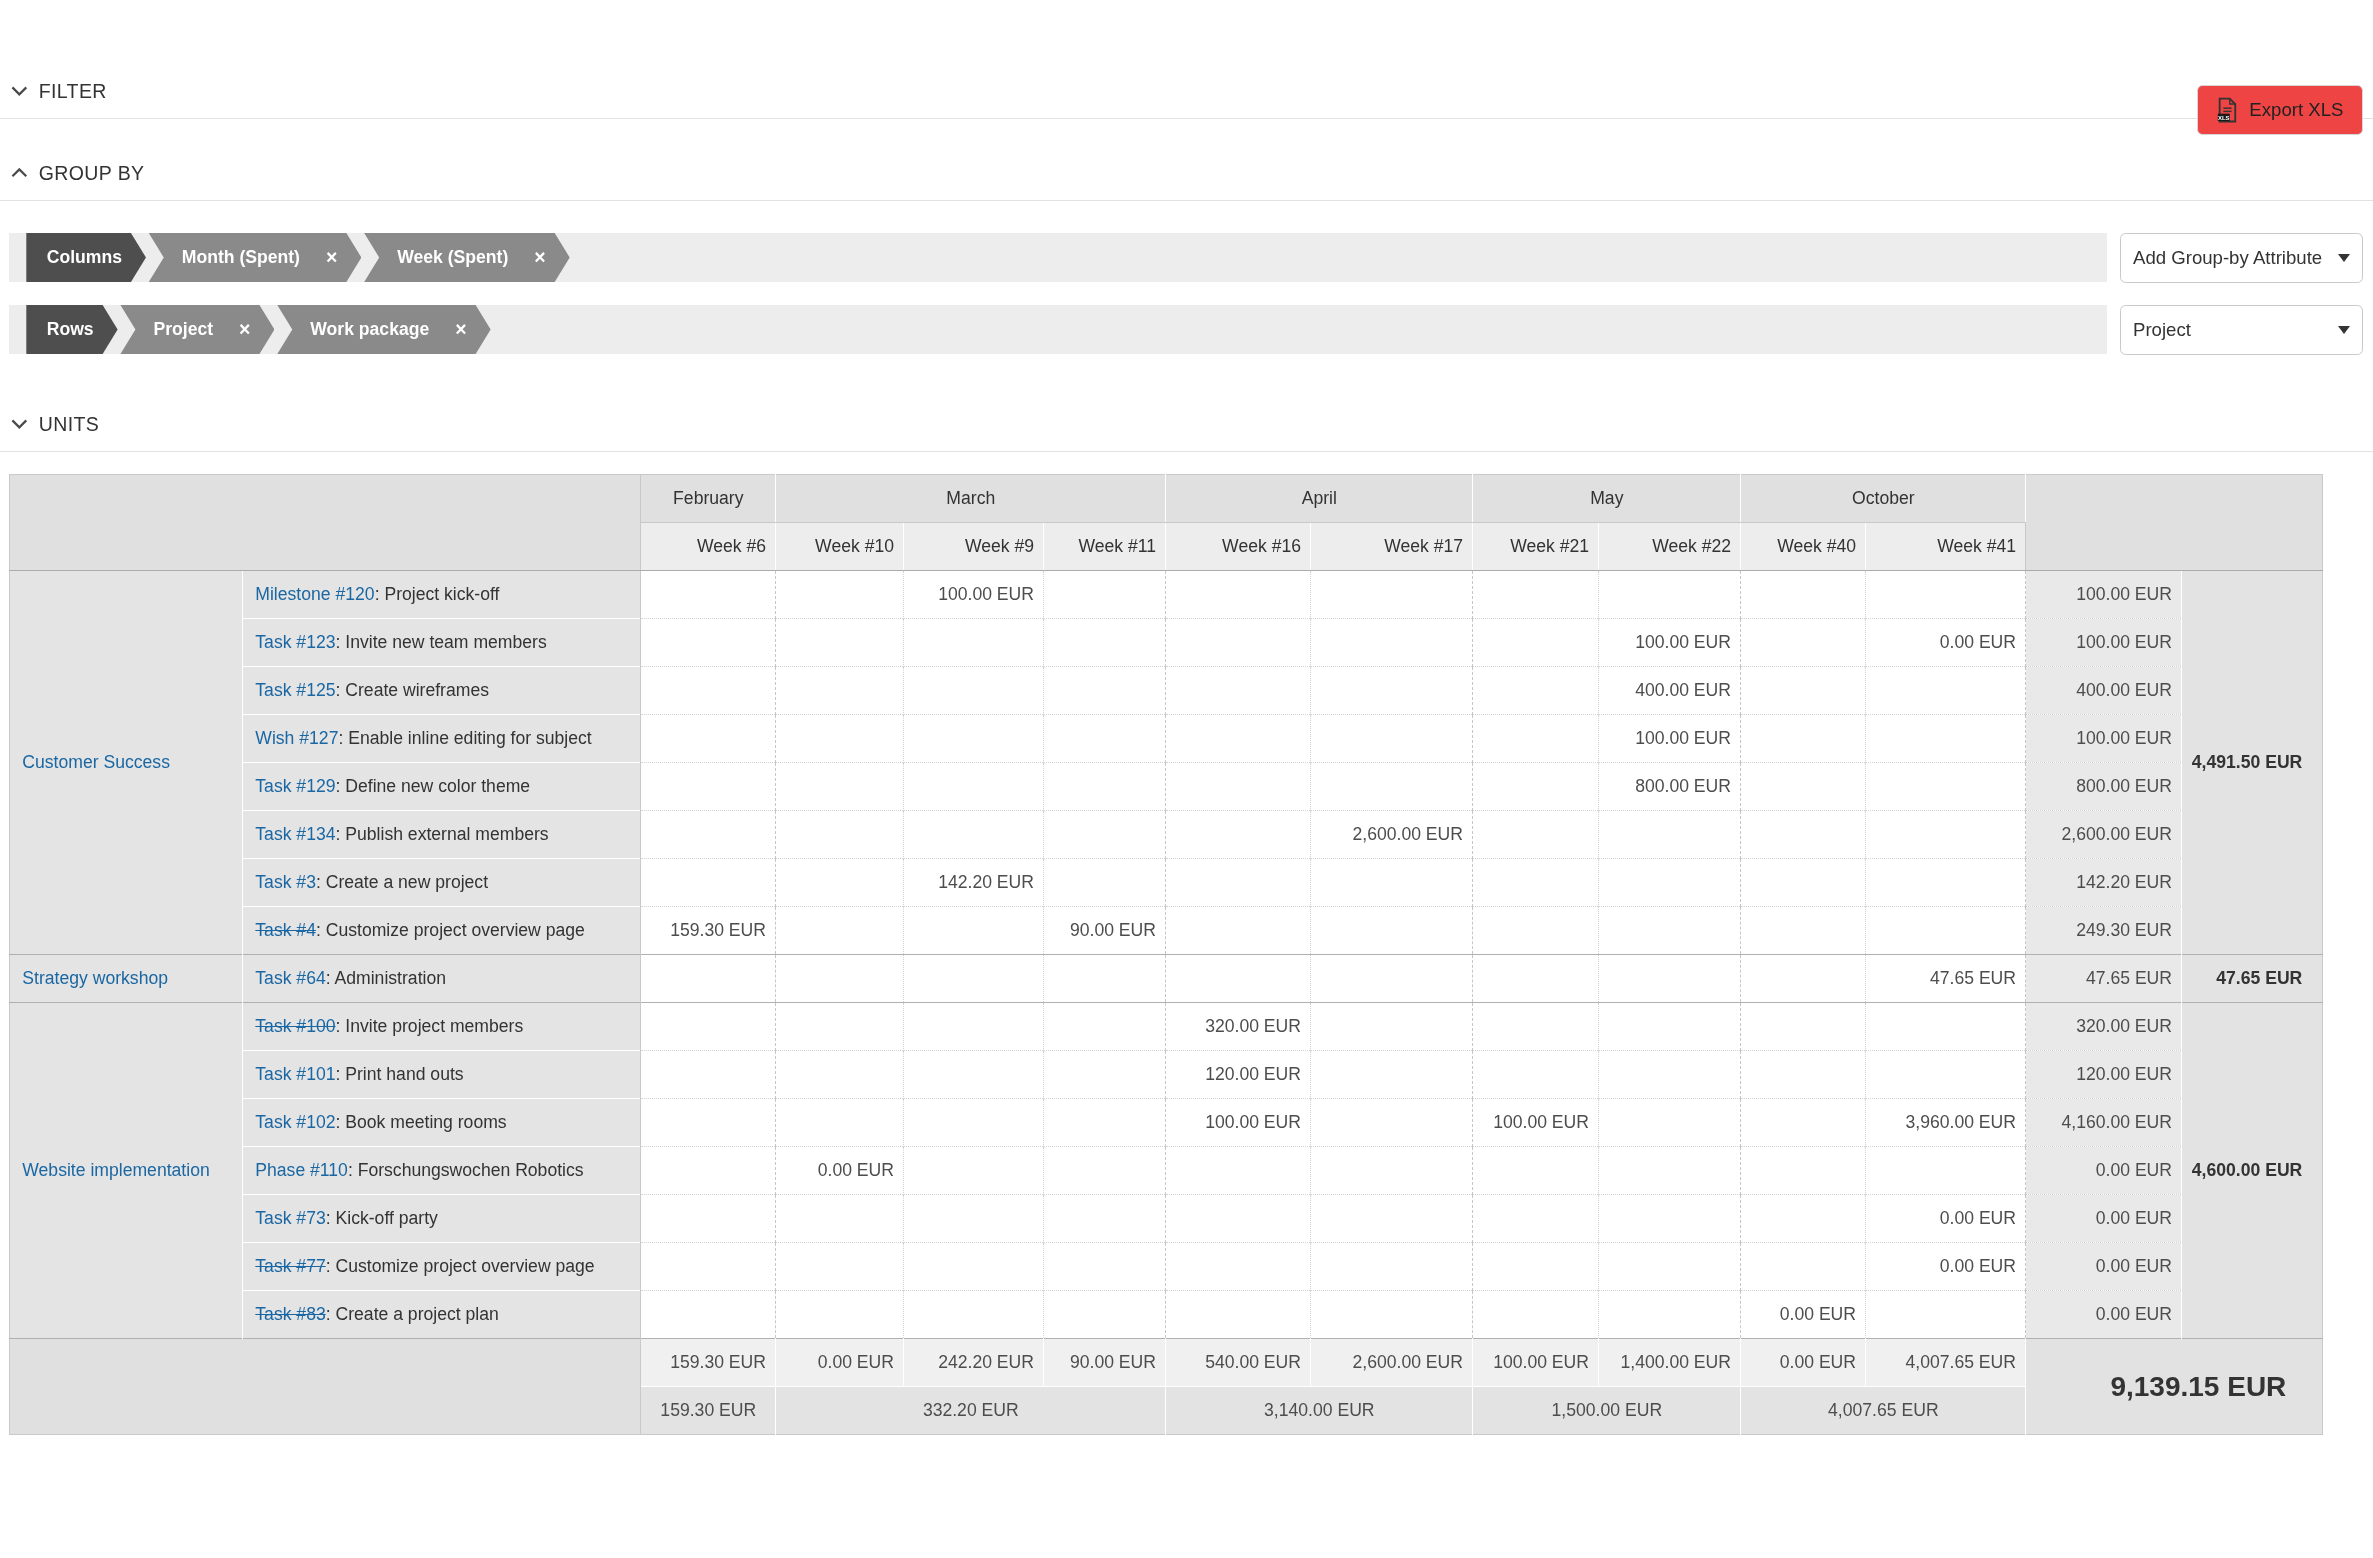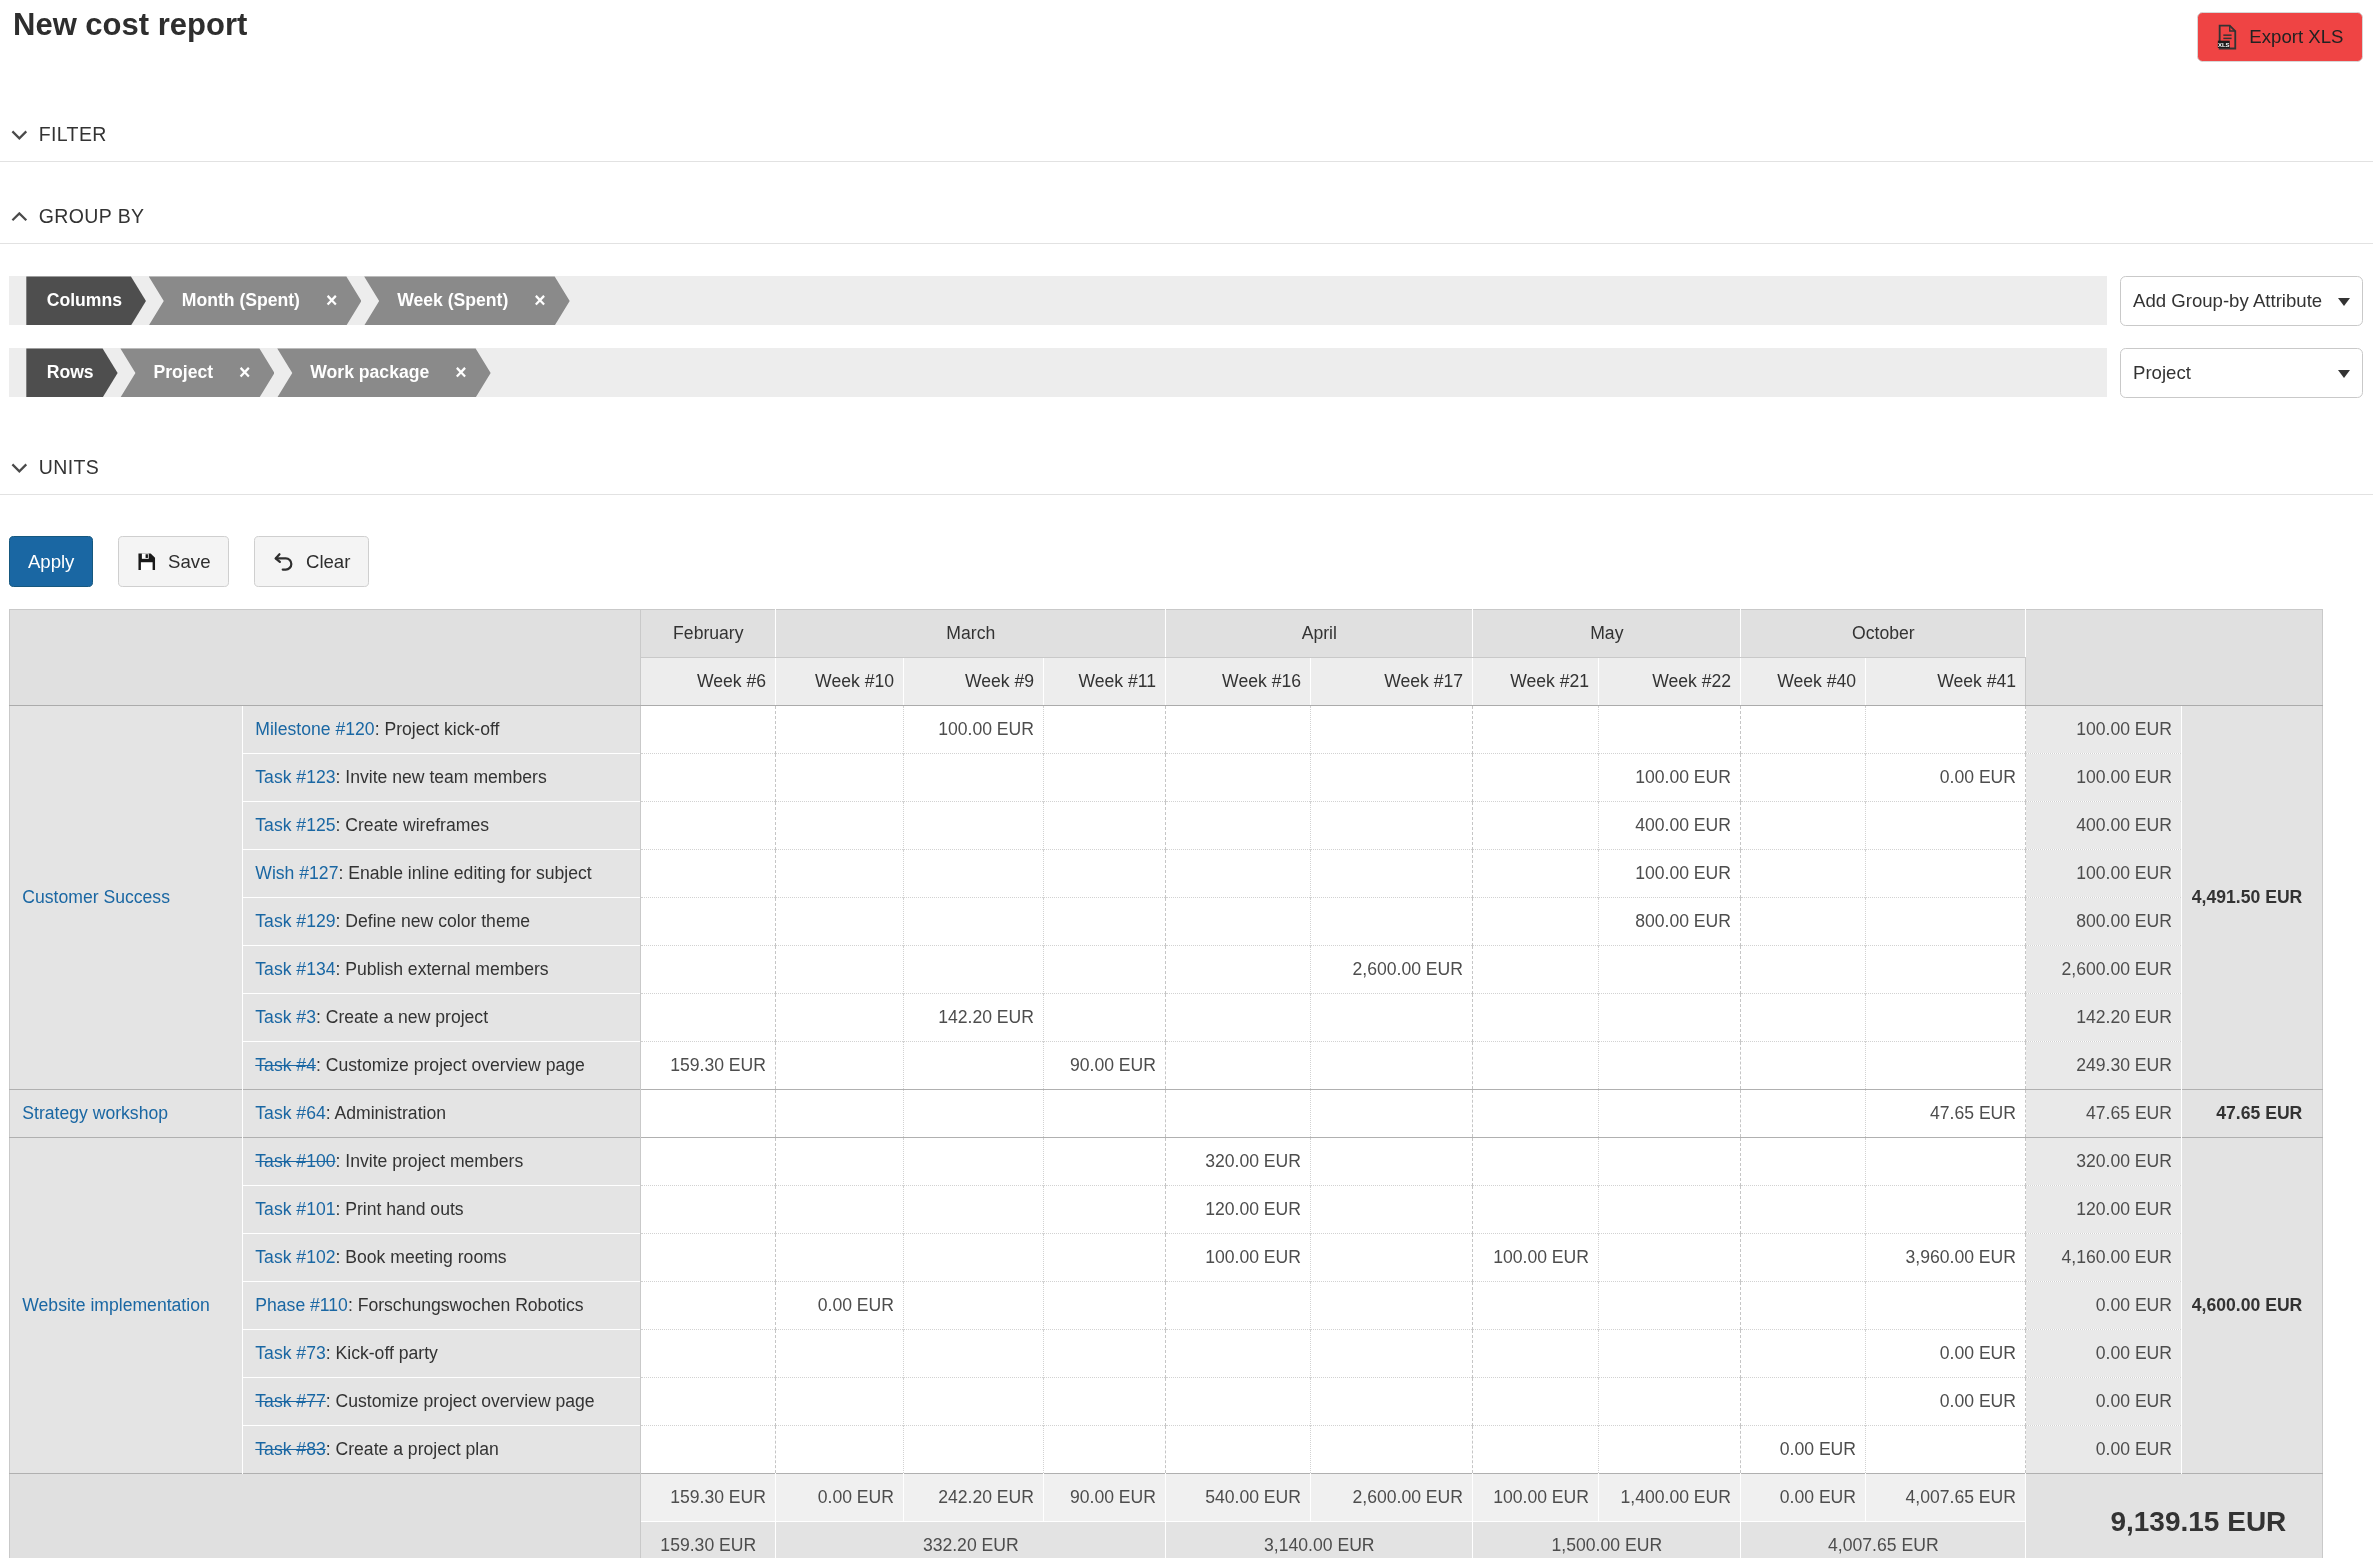--- a/index.html
+++ b/index.html
@@ -82,21 +82,20 @@
   .wp-link { color:#1a67a3; cursor:pointer; }
   .wp-link.struck { text-decoration:line-through; }
   .desc { color:#333; }
   .icon { display:inline-flex; align-items:center; }
 </style>
 </head>
 <body>
 
 <div class="app">
 
-  <h1 class="page-title">New cost report</h1>
 
   <button class="export-btn">
     <span class="icon">
       <svg width="22" height="26" viewBox="0 0 24 28" style="font-size:20px">
         <path d="M4 1.5 H15 L21 7.5 V26.5 H4 Z" fill="none" stroke="#333" stroke-width="2"></path>
         <path d="M15 1.5 V7.5 H21" fill="none" stroke="#333" stroke-width="1.5"></path>
         <line x1="8" y1="12" x2="17" y2="12" stroke="#333" stroke-width="1.6"></line>
         <line x1="8" y1="15.5" x2="17" y2="15.5" stroke="#333" stroke-width="1.6"></line>
         <rect x="2" y="18" width="13" height="8" fill="#1a1a1a"></rect>
         <text x="8.5" y="24.4" font-size="6.5" fill="#fff" text-anchor="middle" font-weight="bold">XLS</text>
@@ -164,43 +163,20 @@
   <div class="section-head sec-units">
     <span class="icon">
       <svg width="16.7" height="10.2" viewBox="0 0 18 11">
           <polyline points="1.5,1.5 9,9 16.5,1.5" fill="none" stroke="#4a4a4a" stroke-width="2.4"></polyline>
         </svg>
     </span>
     <span>UNITS</span>
   </div>
   <hr class="divider">
 
-  <div class="actions">
-    <button class="btn apply">Apply</button>
-    <button class="btn light">
-      <span class="icon">
-        <svg width="19.5" height="19.5" viewBox="0 0 20 20">
-          <path d="M1.5 1.5 H14 L18.5 6 V18.5 H1.5 Z" fill="#1a1a1a"></path>
-          <rect x="5" y="1.5" width="7" height="5.5" fill="#fff"></rect>
-          <rect x="8.8" y="2.3" width="2.4" height="3.8" fill="#1a1a1a"></rect>
-          <rect x="4" y="10.5" width="12" height="8" fill="#fff"></rect>
-        </svg>
-      </span>
-      <span>Save</span>
-    </button>
-    <button class="btn light">
-      <span class="icon">
-        <svg width="21.3" height="21.3" viewBox="0 0 23 23">
-          <path d="M7 3.5 L2.8 8 L7.4 11.8" fill="none" stroke="#2e2e2e" stroke-width="2.4" stroke-linecap="round" stroke-linejoin="round"></path>
-          <path d="M3.4 8 H13.8 a6 6 0 0 1 0 12 H10.5" fill="none" stroke="#2e2e2e" stroke-width="2.4" stroke-linecap="round"></path>
-        </svg>
-      </span>
-      <span>Clear</span>
-    </button>
-  </div>
 
   <table class="report" id="cost-table">
     <colgroup>
       <col style="width:233px">
         <col style="width:398px">
       <col style="width:135px">
         <col style="width:128px">
         <col style="width:140px">
         <col style="width:122px">
       <col style="width:145px">

